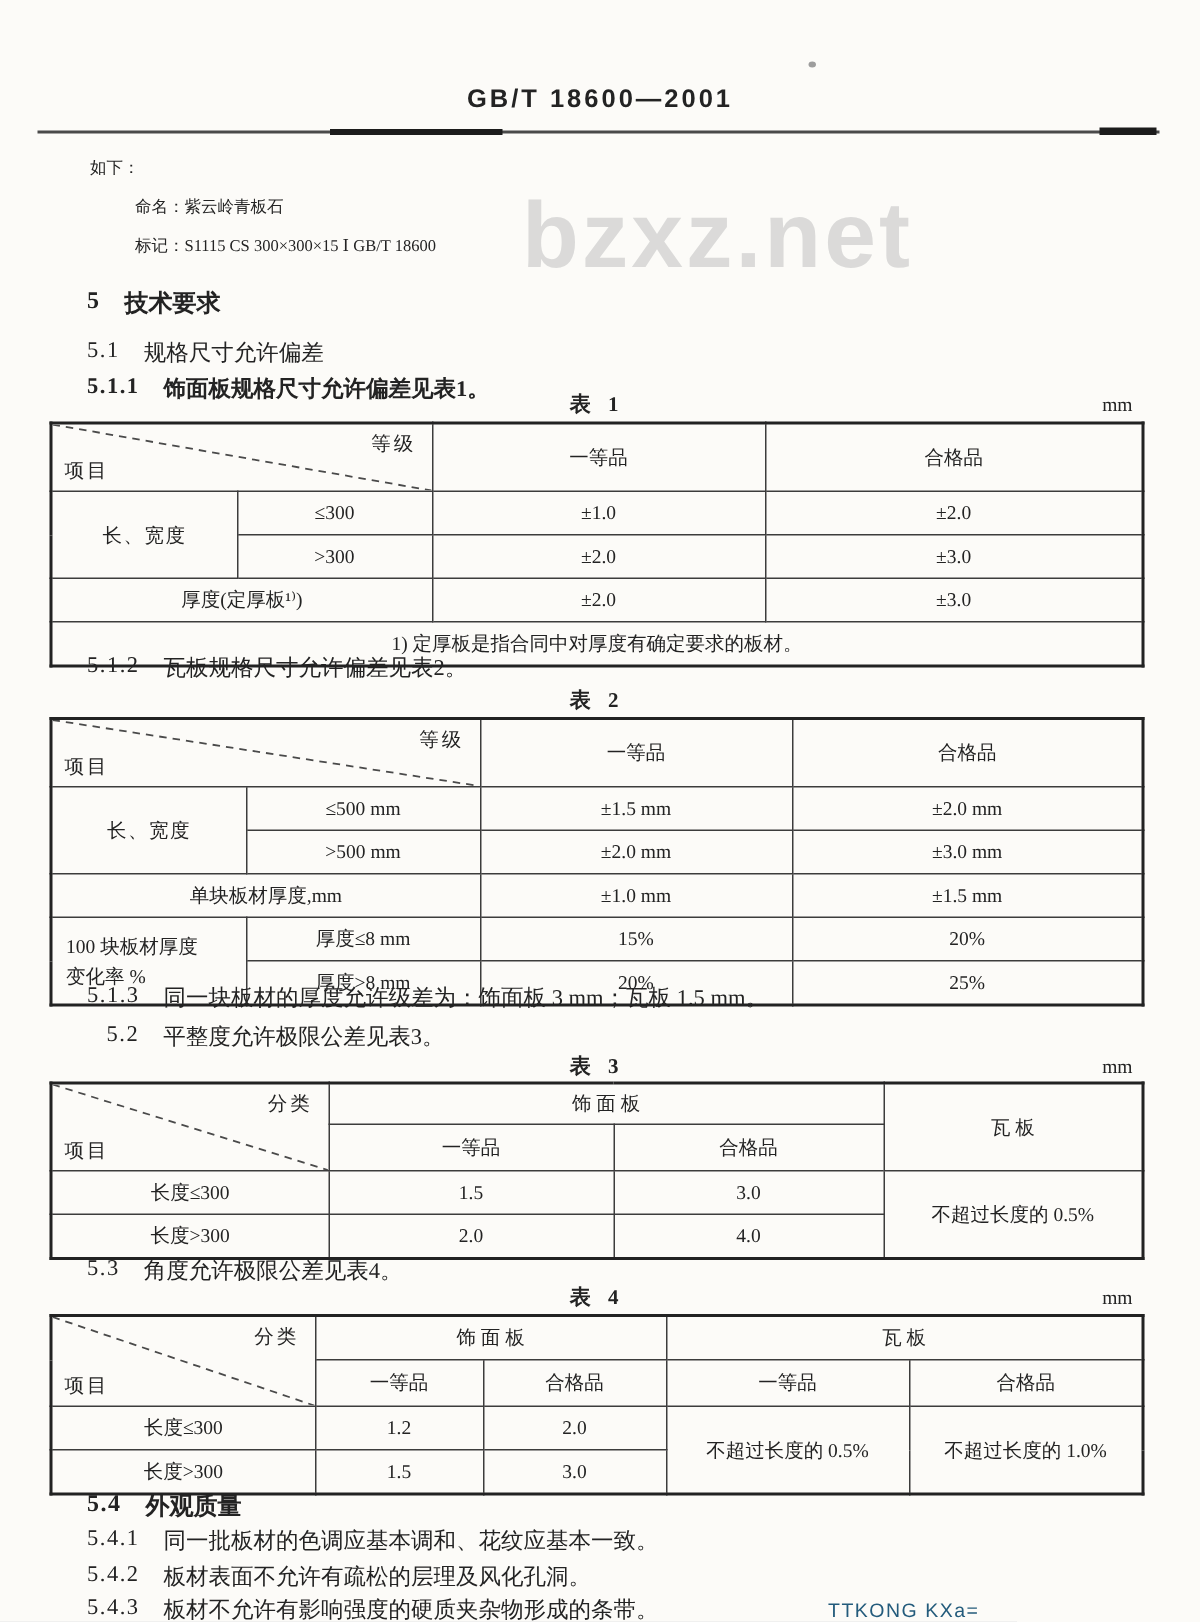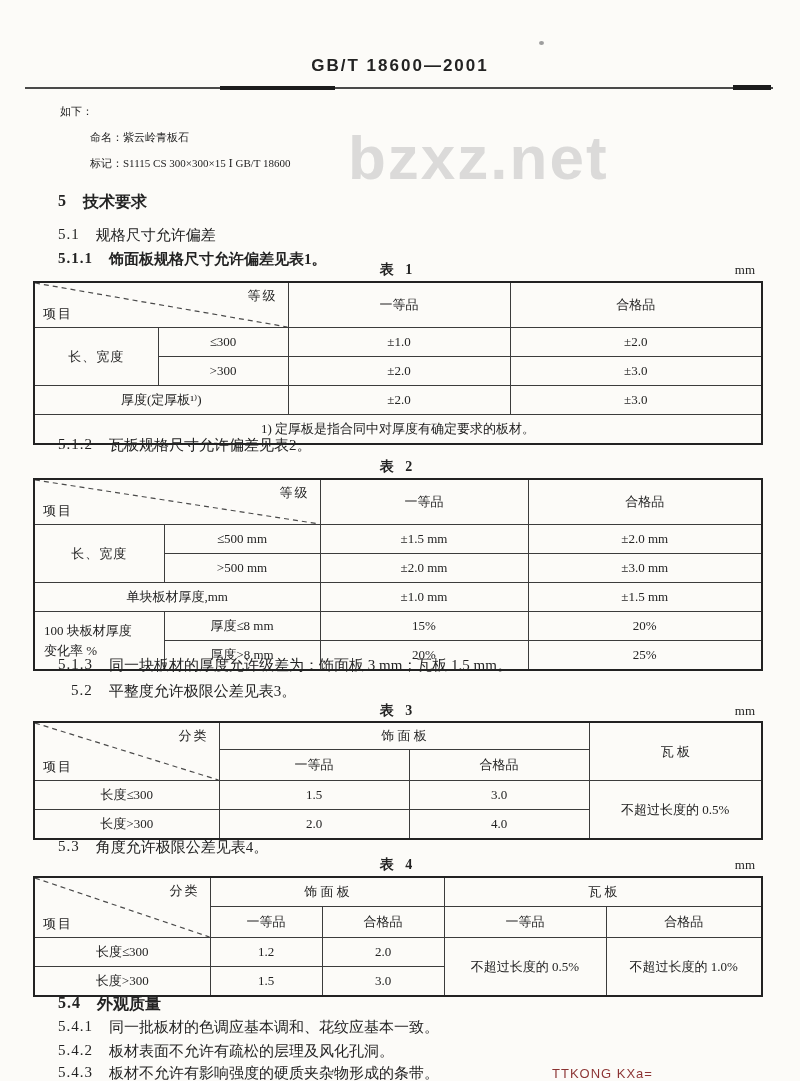--- a/index.html
+++ b/index.html
@@ -24,21 +24,21 @@
   
   .watermark-big {
     position:absolute; top:122px; left:348px; z-index:0;
     font-family:"Liberation Sans","DejaVu Sans",sans-serif;
     font-weight:bold; font-size:62px; letter-spacing:2px;
     color:#c7c7c7; opacity:0.62; user-select:none;
   }
   .watermark-small {
     position:absolute; top:1066px; left:552px; z-index:0;
     font-family:"Liberation Sans","DejaVu Sans",sans-serif;
-    font-size:13px; letter-spacing:1px; color:#7f1d1d; opacity:0.9;
+    font-size:13px; letter-spacing:1px; color:#0c4a6e; opacity:0.9;
   }
 
   
   .tline { position:absolute; z-index:1; font-size:11px; white-space:nowrap; }
   .hline { position:absolute; z-index:1; font-size:15px; white-space:nowrap; display:flex; gap:16px; }
   .hline .num { letter-spacing:1px; }
   .hline.major { font-weight:bold; font-size:16px; }
 
   
   .caption { position:absolute; left:33px; width:730px; z-index:1; font-size:14px; }

